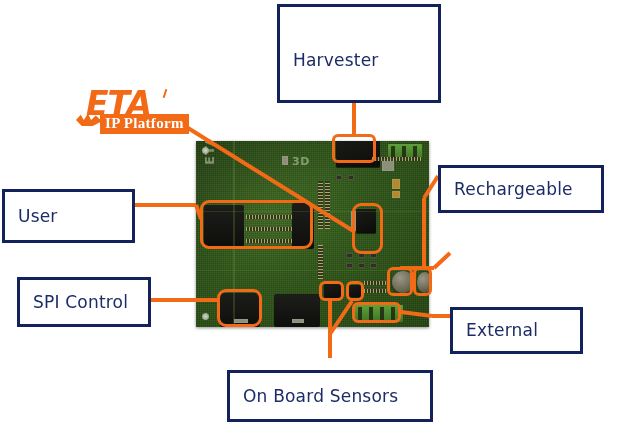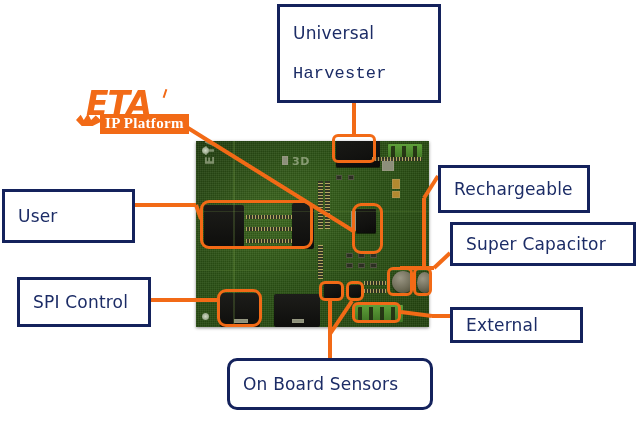--- a/index.html
+++ b/index.html
@@ -328,42 +328,38 @@
   </svg>
 
   <div id="eta-logo">
     <span class="eta-swoosh"></span>
     <span class="eta-text">ETA</span>
     <span class="eta-tick"></span>
     <span class="eta-banner">IP Platform</span>
   </div>
 
   <div class="label-box" style="left:277px; top:4px; width:164px; height:99px;">
-    <span class="ln">Universal</span>
-    <span class="ln" style="margin-top:14px;font-family:Liberation Mono, monospace;">Harvester</span>
-  </div>
-
-  <div class="label-box" style="left:438px; top:165px; width:152px; height:48px;">
+    <span class="ln" style="margin-top:14px;">Harvester</span>
+  </div>
+
+  <div class="label-box" style="left:438px; top:165px; width:166px; height:48px;">
     <span class="ln">Rechargeable</span>
   </div>
 
-  <div class="label-box" style="left:450px; top:222px; width:186px; height:44px;">
-    <span class="ln">Super Capacitor</span>
-  </div>
 
   <div class="label-box" style="left:17px; top:277px; width:134px; height:50px;">
     <span class="ln">SPI Control</span>
   </div>
 
   <div class="label-box" style="left:2px; top:189px; width:133px; height:54px;">
     <span class="ln">User</span>
   </div>
 
-  <div class="label-box" style="left:227px; top:358px; width:206px; height:52px;border-radius:10px;">
+  <div class="label-box" style="left:227px; top:370px; width:206px; height:52px;">
     <span class="ln">On Board Sensors</span>
   </div>
 
-  <div class="label-box" style="left:450px; top:307px; width:133px; height:36px;">
+  <div class="label-box" style="left:450px; top:307px; width:133px; height:47px;">
     <span class="ln">External</span>
   </div>
 
 
 </div>
 
 </body></html>

